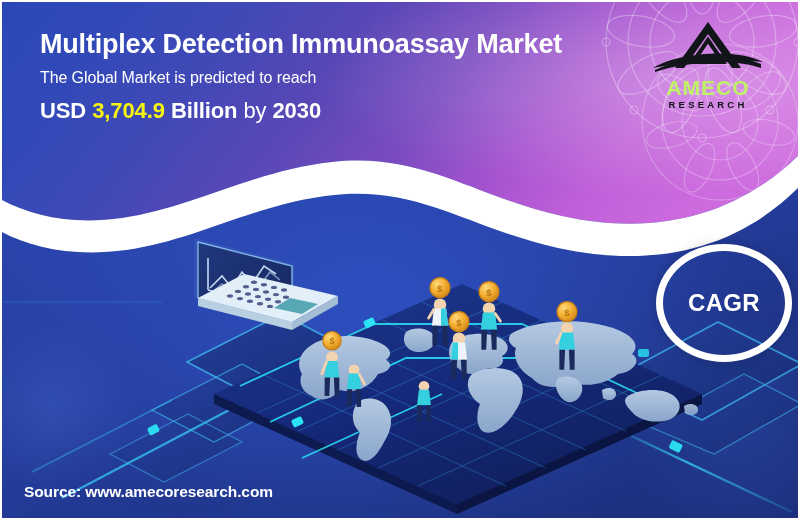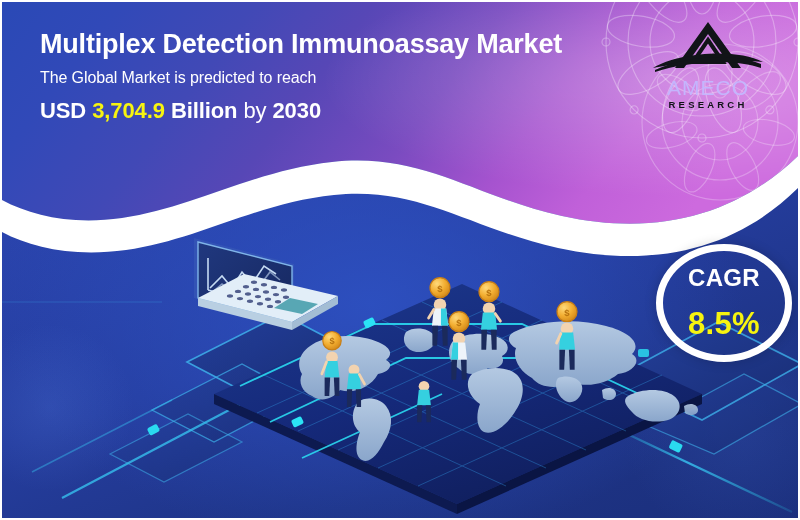--- a/index.html
+++ b/index.html
@@ -57,21 +57,21 @@
   .valueline .hl{color:#f7f40f;}
   .valueline .reg{font-weight:normal;}
 
   
   .logo{
     position:absolute;right:24px;top:16px;width:132px;height:92px;
     text-align:center;
   }
   .logo svg{display:block;margin:0 auto;}
   .logo .logo-name{
-    color:#c4b5fd;font-weight:normal;font-size:21px;letter-spacing:1px;
+    color:#bef264;font-weight:bold;font-size:21px;letter-spacing:1px;
     line-height:21px;margin-top:1px;
   }
   .logo .logo-sub{
     color:#111418;font-weight:bold;font-size:9.5px;letter-spacing:3.2px;
     line-height:11px;margin-top:1px;text-align:center;
   }
 
   
   .cagr{
     position:absolute;left:654px;top:242px;width:136px;height:118px;
@@ -457,17 +457,17 @@
       <path d="M59 22 L74 44 L44 44 Z" fill="none" stroke="#111418" stroke-width="4"></path>
       <path d="M4 50 C30 34 88 30 114 44 C88 40 32 44 4 50 Z" fill="#111418"></path>
       <path d="M6 52 C34 38 86 34 112 46 L112 50 C86 40 34 44 6 54 Z" fill="#111418"></path>
     </svg>
     <div class="logo-name">AMECO</div>
     <div class="logo-sub">RESEARCH</div>
   </div>
 
   <div class="cagr">
     <div class="cagr-label">CAGR</div>
-    <div class="cagr-value">8.5%</div>
   </div>
 
+  <div class="source">Source: www.amecoresearch.com</div>
 
 </div>
 
 </body></html>

